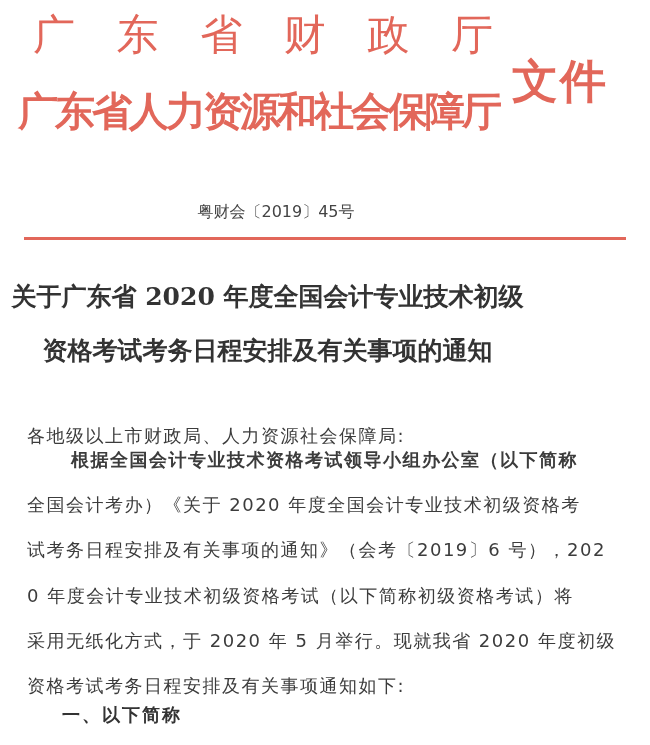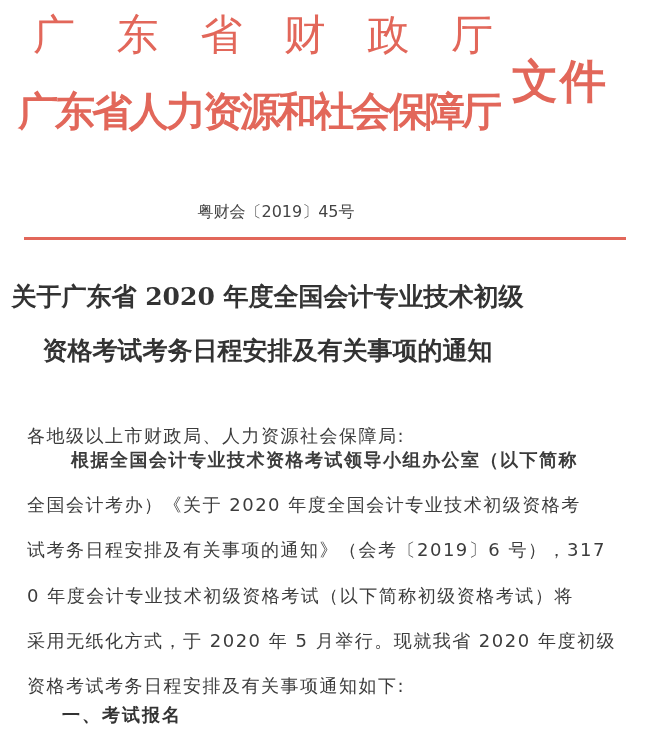--- a/index.html
+++ b/index.html
@@ -134,19 +134,19 @@
 
 <div>
   <div class="title t1">关于广东省 2020 年度全国会计专业技术初级</div>
   <div class="title t2">资格考试考务日程安排及有关事项的通知</div>
 </div>
 
 <div>
   <div class="body-line" style="top: 423px;">各地级以上市财政局、人力资源社会保障局:</div>
   <div class="body-line indent" style="top: 447px;">根据全国会计专业技术资格考试领导小组办公室（以下简称</div>
   <div class="body-line" style="top: 492px;">全国会计考办）《关于 2020 年度全国会计专业技术初级资格考</div>
-  <div class="body-line" style="top: 537px;">试考务日程安排及有关事项的通知》（会考〔2019〕6 号），317</div>
+  <div class="body-line" style="top: 537px;">试考务日程安排及有关事项的通知》（会考〔2019〕6 号），202</div>
   <div class="body-line" style="top: 583px;">0 年度会计专业技术初级资格考试（以下简称初级资格考试）将</div>
   <div class="body-line" style="top: 628px; text-align: center;">采用无纸化方式，于 2020 年 5 月举行。现就我省 2020 年度初级</div>
 
   <div class="body-line" style="top: 673px;">资格考试考务日程安排及有关事项通知如下:</div>
-  <div class="section-heading" style="top: 702px;">一、考试报名</div>
+  <div class="section-heading" style="top: 702px;">一、以下简称</div>
 </div>
 
 </body></html>

